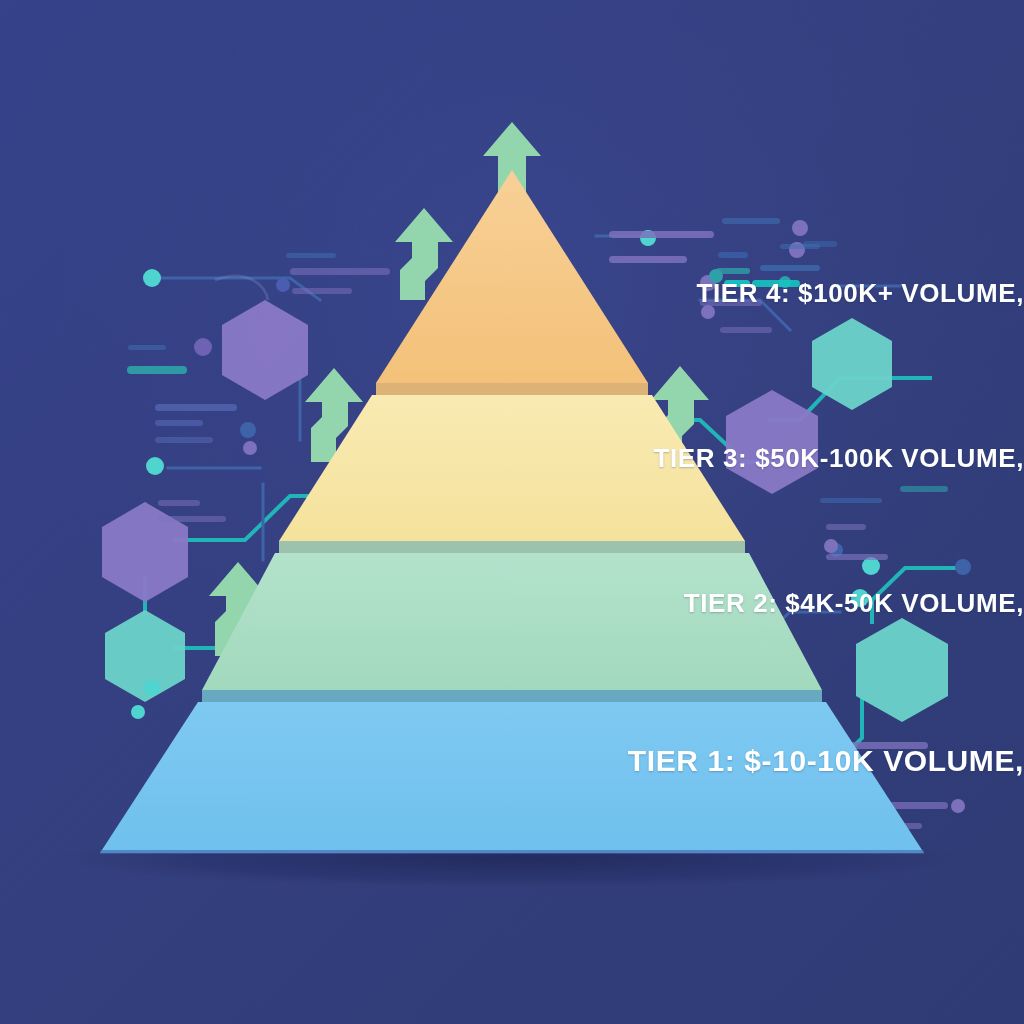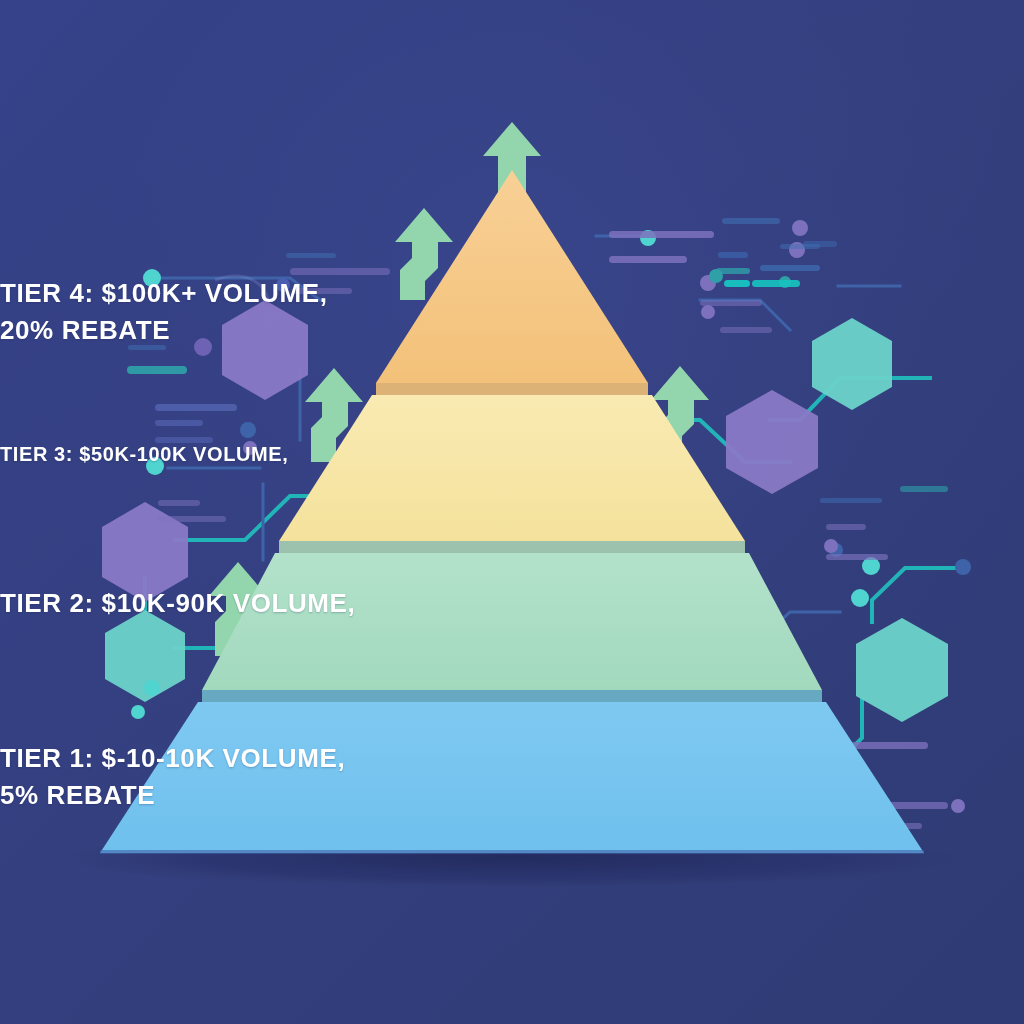--- a/index.html
+++ b/index.html
@@ -11,30 +11,30 @@
   #stage{position:relative;width:1024px;height:1024px;overflow:hidden;}
   #bg, #pyramid{position:absolute;left:0;top:0;width:1024px;height:1024px;}
   #pyramid{pointer-events:none;}
   .tier-label{
     position:absolute;
     color:#ffffff;
     font-weight:bold;
     font-size:26px;
     letter-spacing:0.6px;
     line-height:1.42;
-    text-align:left;
+    text-align:right;
     width:1024px;
     left:0;
     text-shadow:0 1px 2px rgba(30,40,90,0.28);
   }
   .tier-label span{display:block;}
   #t4{top:275px;font-size:26px;}
-  #t3{top:440px;font-size:20px;}
+  #t3{top:440px;font-size:26px;}
   #t2{top:585px;font-size:26px;}
-  #t1{top:740px;font-size:26px;}
+  #t1{top:740px;font-size:30px;}
 </style>
 </head>
 <body>
 
 <div id="stage">
 
   <svg id="bg" viewBox="0 0 1024 1024">
     <defs>
       <linearGradient id="bgGrad" x1="0" y1="0" x2="1" y2="1">
         <stop offset="0%" stop-color="#36428a"></stop>
@@ -204,29 +204,27 @@
     <polygon points="275,553 749,553 822,690 202,690" fill="url(#g2)"></polygon>
     <rect x="202" y="690" width="620" height="12" fill="#68a9c2"></rect>
 
     <polygon points="198,702 826,702 924,853 100,853" fill="url(#g1)"></polygon>
 
     <rect x="100" y="850" width="824" height="4" fill="#3f63a8" opacity="0.6"></rect>
   </svg>
 
   <div class="tier-label" id="t4">
     <span>TIER 4: $100K+ VOLUME,</span>
-    <span>20% REBATE</span>
   </div>
 
   <div class="tier-label" id="t3">
     <span>TIER 3: $50K-100K VOLUME,</span>
   </div>
 
   <div class="tier-label" id="t2">
-    <span>TIER 2: $10K-90K VOLUME,</span>
+    <span>TIER 2: $4K-50K VOLUME,</span>
   </div>
 
   <div class="tier-label" id="t1">
     <span>TIER 1: $-10-10K VOLUME,</span>
-    <span>5% REBATE</span>
   </div>
 
 </div>
 
 </body></html>

